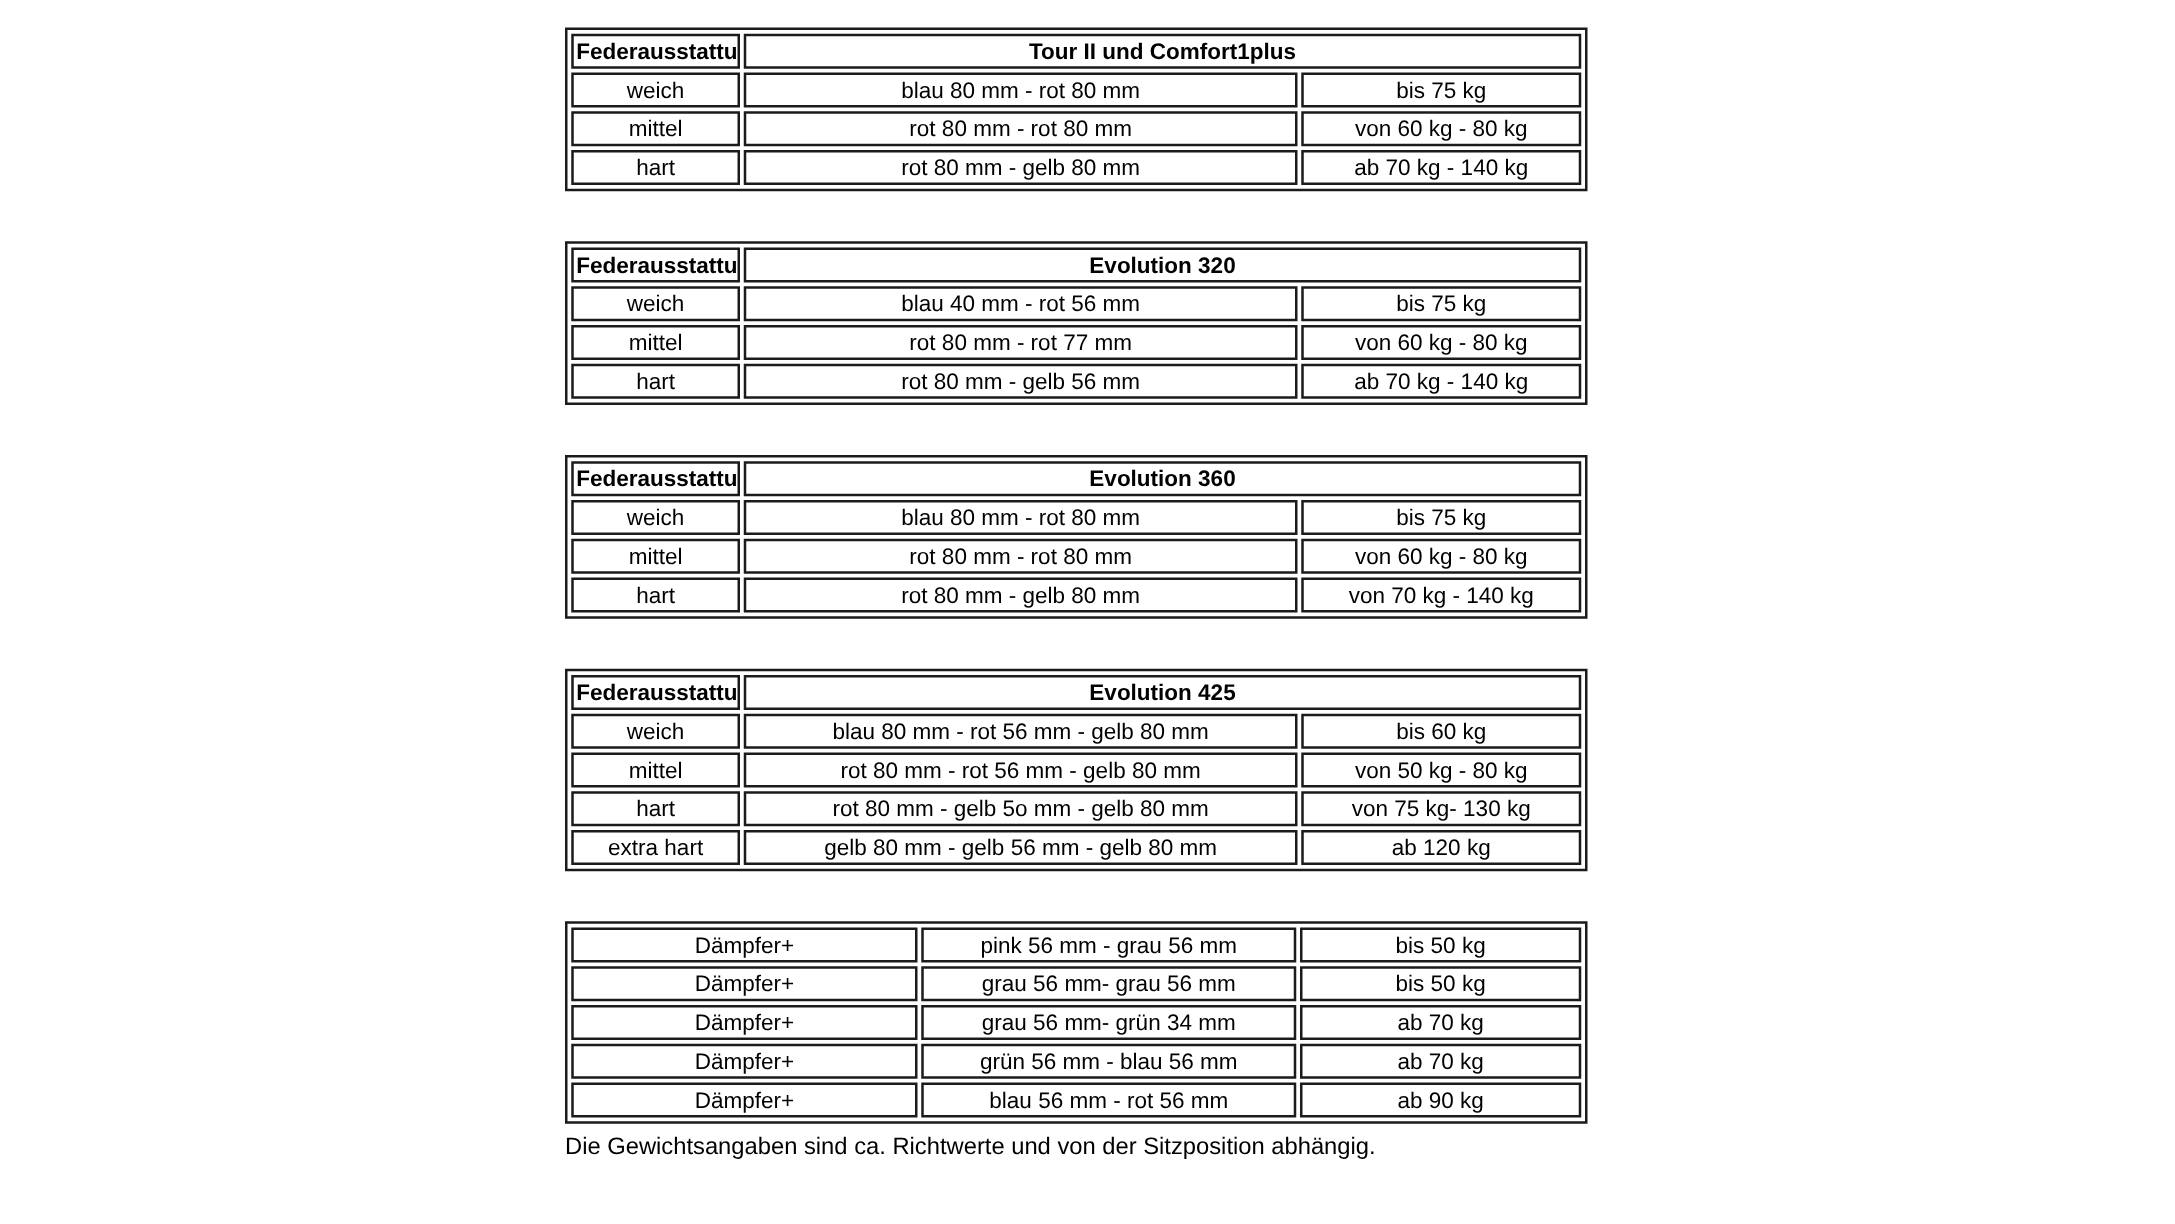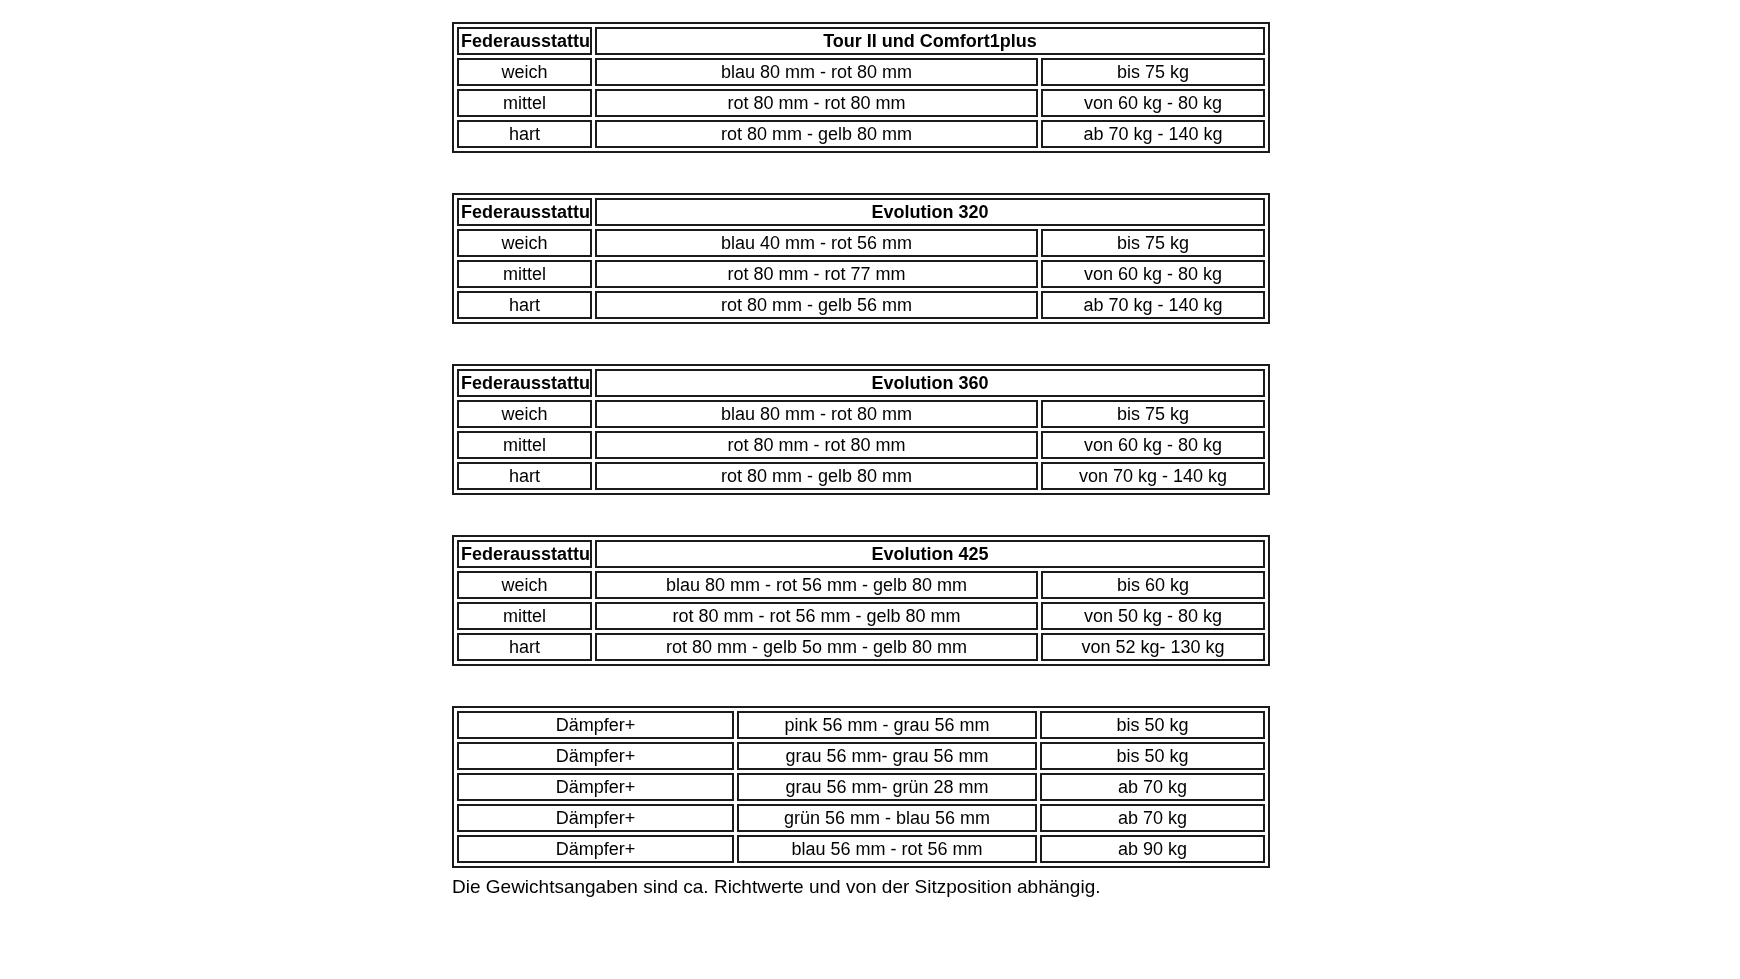--- a/index.html
+++ b/index.html
@@ -168,21 +168,26 @@
         <td>bis 60 kg</td>
       </tr>
       <tr>
         <td>mittel</td>
         <td>rot 80 mm - rot 56 mm - gelb 80 mm</td>
         <td>von 50 kg - 80 kg</td>
       </tr>
       <tr>
         <td>hart</td>
         <td>rot 80 mm - gelb 5o mm - gelb 80 mm</td>
-        <td>von 52 kg- 130 kg</td>
+        <td>von 75 kg- 130 kg</td>
+      </tr>
+      <tr>
+        <td>extra hart</td>
+        <td>gelb 80 mm - gelb 56 mm - gelb 80 mm</td>
+        <td>ab 120 kg</td>
       </tr>
     </tbody>
   </table>
 
   <table class="spec-table cols-wide">
     <colgroup>
         <col class="c1">
         <col class="c2">
         <col class="c3">
       </colgroup>
@@ -192,21 +197,21 @@
         <td>pink 56 mm - grau 56 mm</td>
         <td>bis 50 kg</td>
       </tr>
       <tr>
         <td>Dämpfer+</td>
         <td>grau 56 mm- grau 56 mm</td>
         <td>bis 50 kg</td>
       </tr>
       <tr>
         <td>Dämpfer+</td>
-        <td>grau 56 mm- grün 28 mm</td>
+        <td>grau 56 mm- grün 34 mm</td>
         <td>ab 70 kg</td>
       </tr>
       <tr>
         <td>Dämpfer+</td>
         <td>grün 56 mm - blau 56 mm</td>
         <td>ab 70 kg</td>
       </tr>
       <tr>
         <td>Dämpfer+</td>
         <td>blau 56 mm - rot 56 mm</td>

